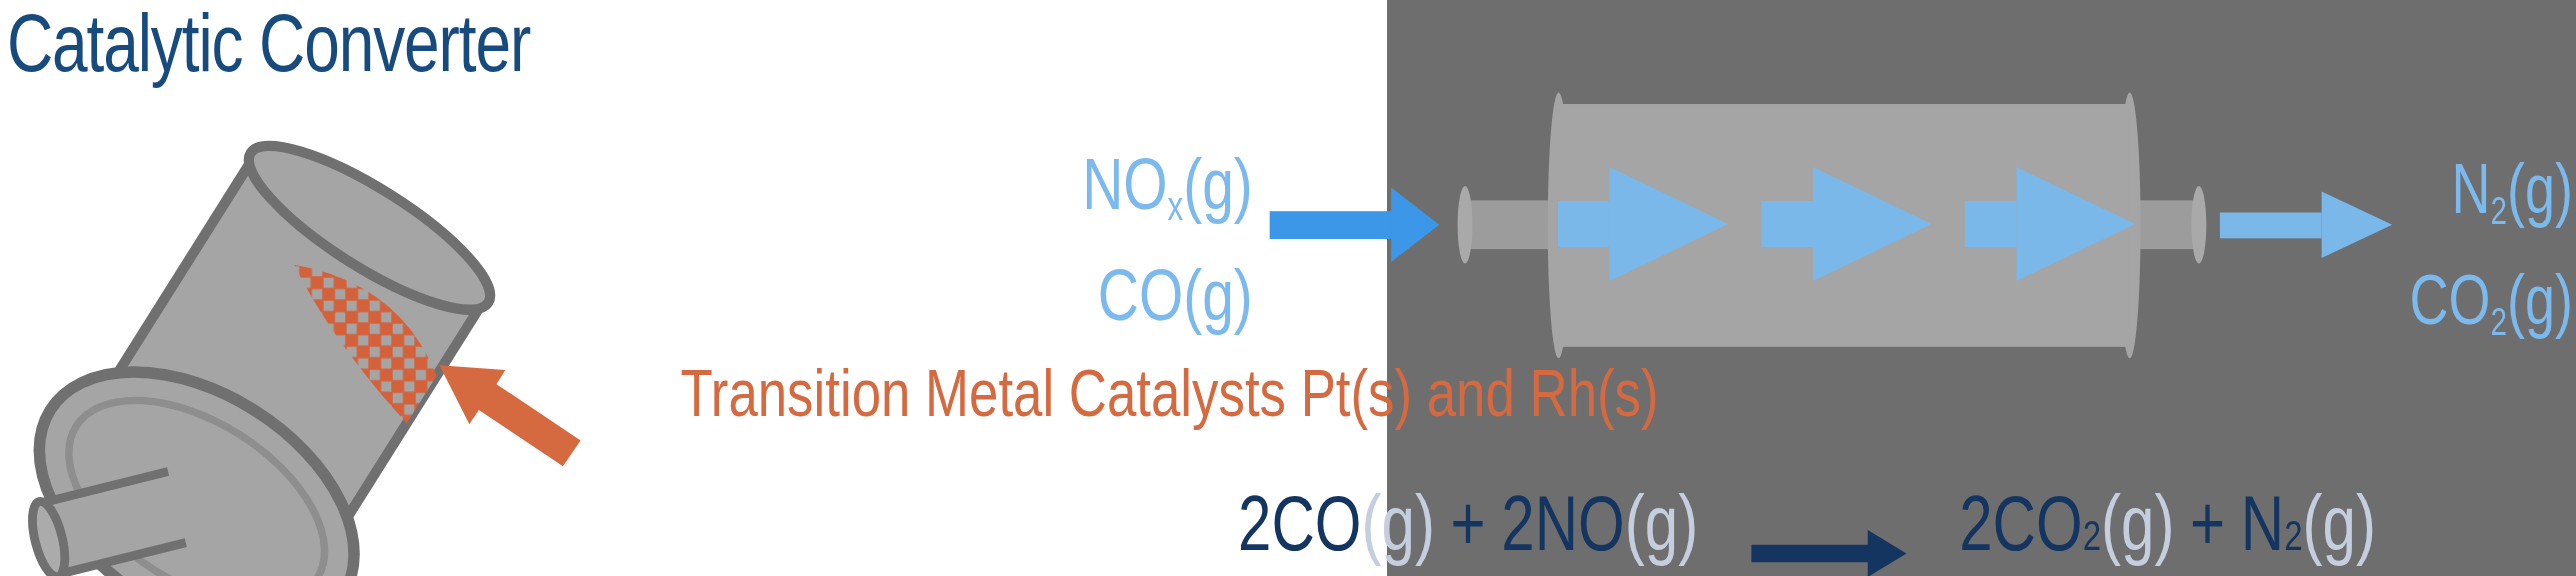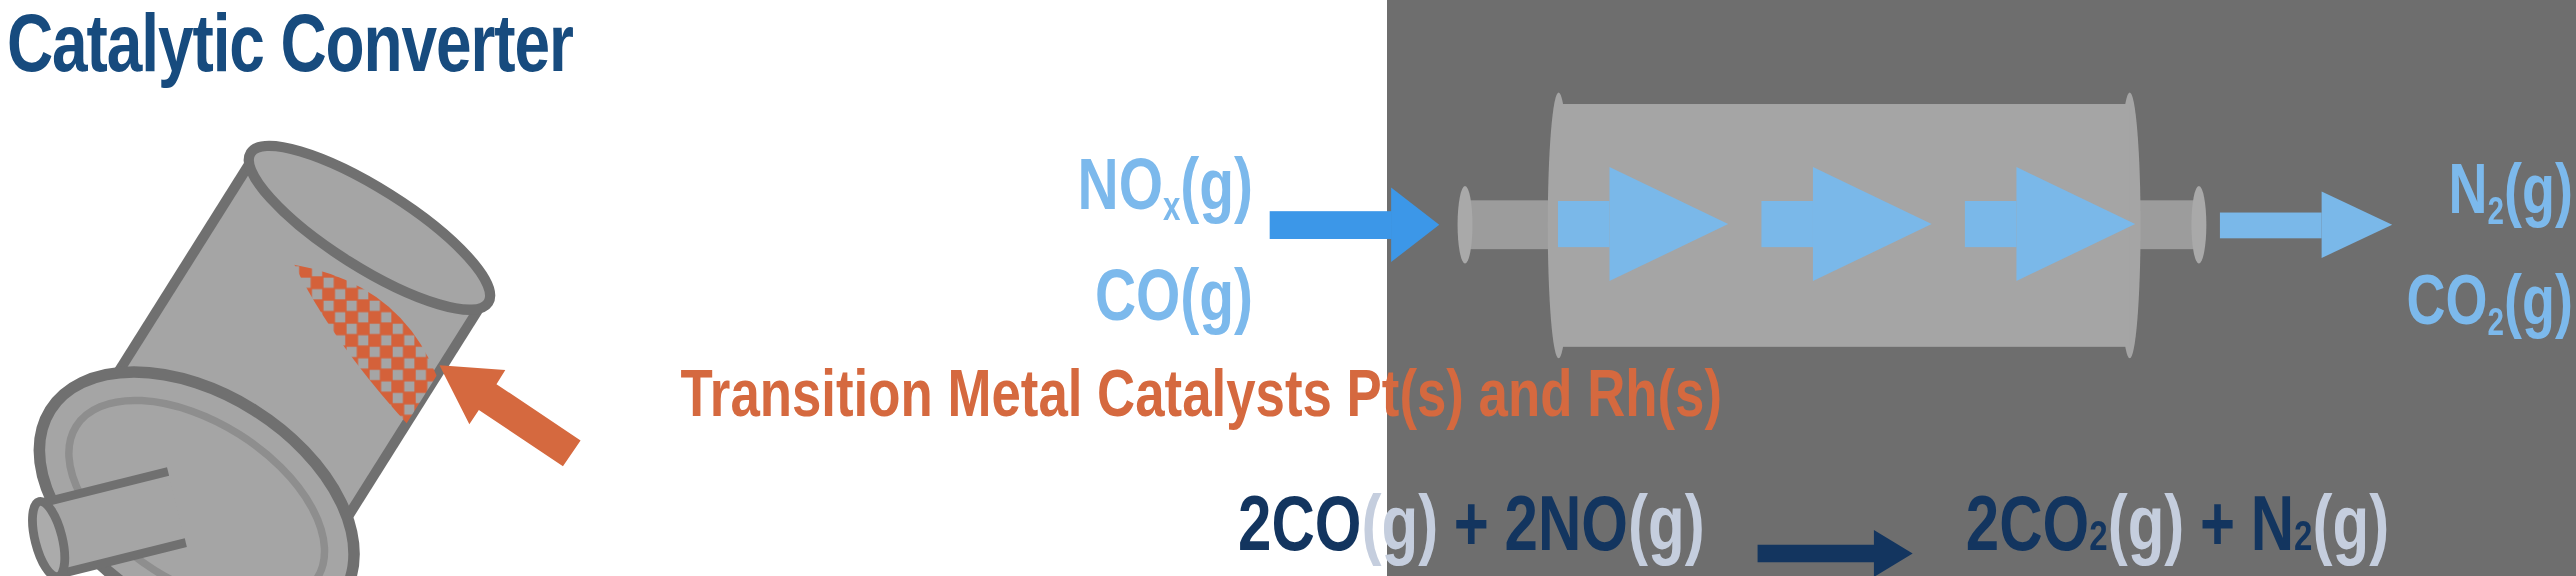--- a/index.html
+++ b/index.html
@@ -2,21 +2,21 @@
 <html style="font-size:11px"><head>
 <meta charset="utf-8">
 <style>
   html,body{margin:0;padding:0;background:#ffffff;}
   #canvas{
     position:relative;
     width:2576px;height:577px;
     overflow:hidden;
     background:#ffffff;
     font-family:"Liberation Sans","DejaVu Sans",sans-serif;
-    font-weight:bold;
+    font-weight:normal;
   }
   
   #panel{
     position:absolute;left:1387px;top:0;width:1189px;height:577px;
     background:#6E6E6E;
   }
   
   #art{position:absolute;left:0;top:0;width:2576px;height:577px;}
   
   .title{

